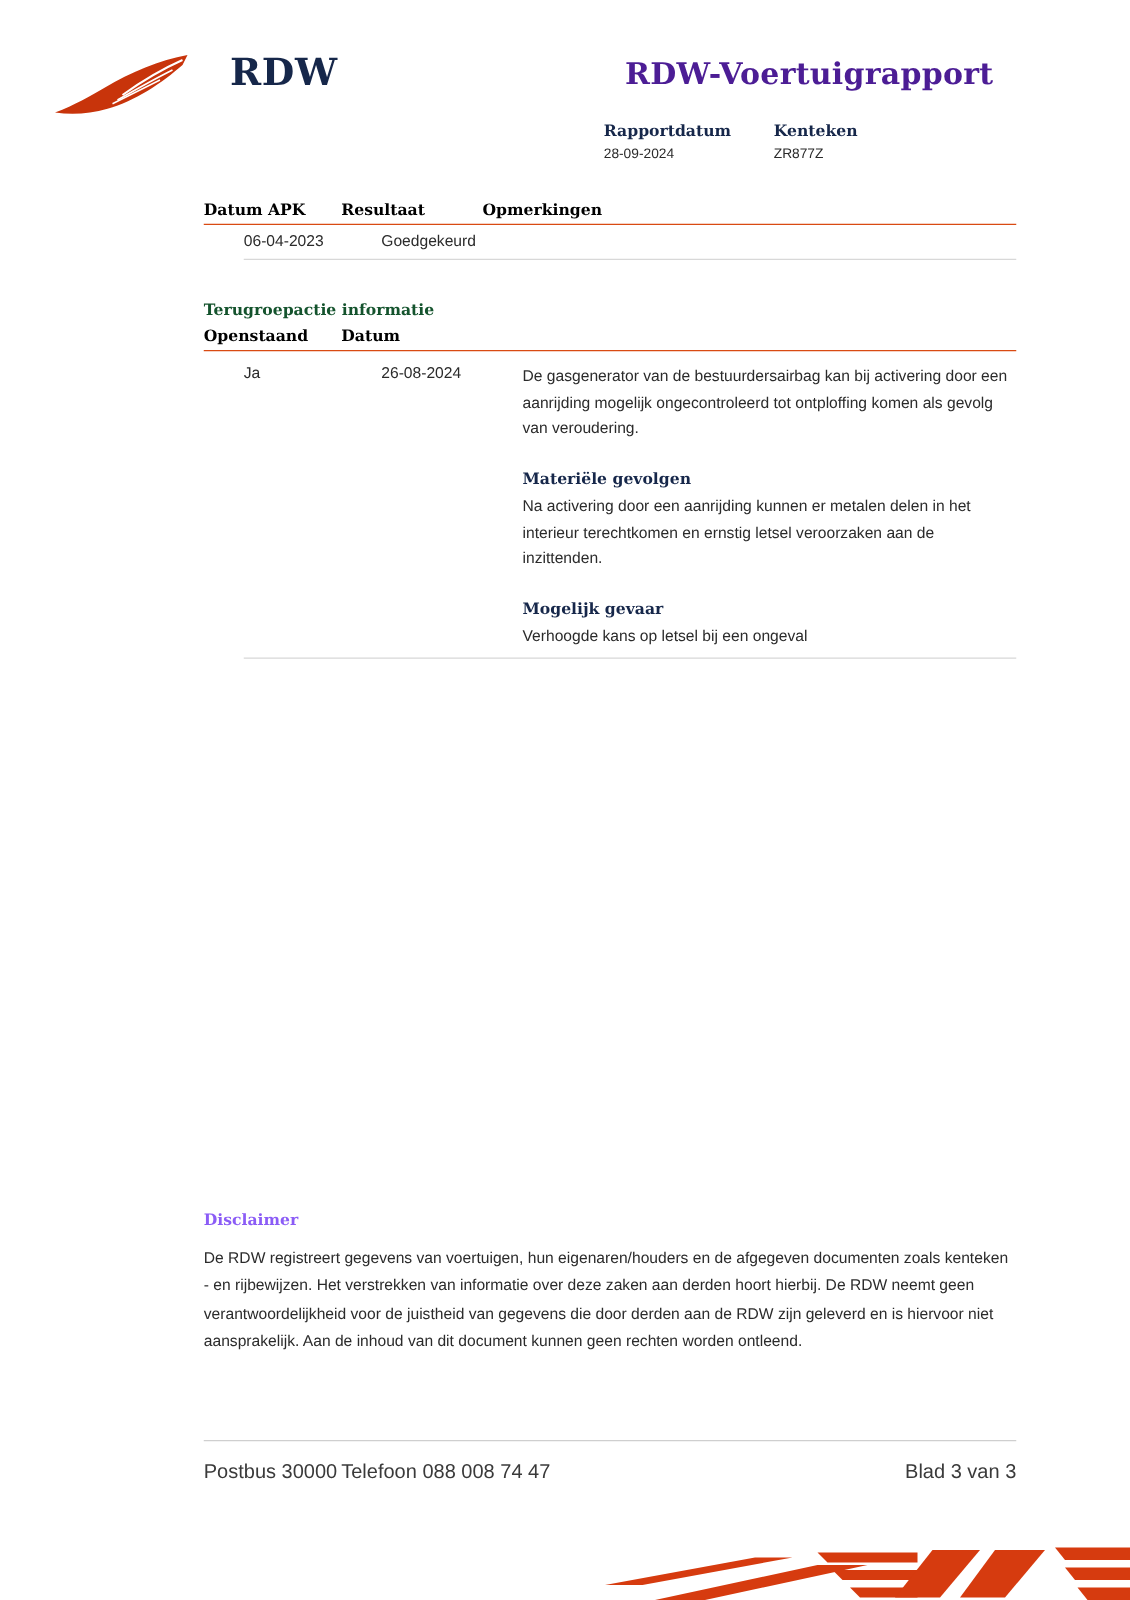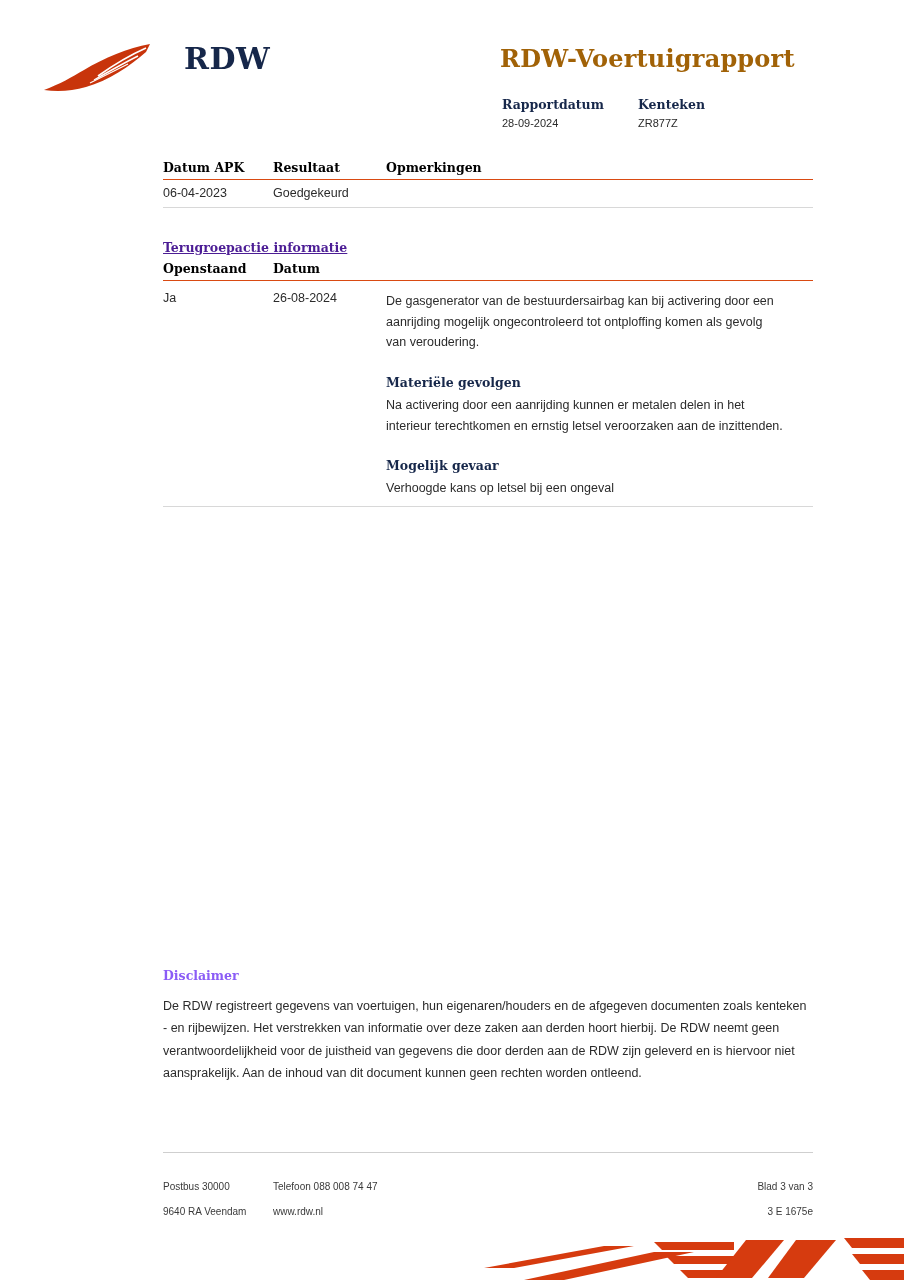--- a/index.html
+++ b/index.html
@@ -40,26 +40,26 @@
     color: #16274a;
     margin-left: 21px;
   }
   .report-title {
     position: absolute;
     left: 500px;
     top: 44px;
     font-family: "DejaVu Serif", serif;
     font-size: 24px;
     font-weight: bold;
-    color: #a16207;
+    color: #4c1d95;
     letter-spacing: 0.2px;
   }
   .meta-block {
     position: absolute;
-    left: 502px;
+    left: 483px;
     top: 97px;
     width: 340px;
   }
   .meta-row {
     display: flex;
   }
   .meta-col-a { width: 136px; }
   .meta-label {
     font-family: "DejaVu Serif", serif;
     font-weight: bold;
@@ -75,42 +75,42 @@
   
   .block {
     position: absolute;
     left: 163px;
     width: 650px;
   }
   .section-heading {
     font-family: "DejaVu Serif", serif;
     font-weight: bold;
     font-size: 12.5px;
-    color: #4c1d95;
+    color: #14532d;
     margin-bottom: 6px;
-    text-decoration: underline;
   }
   .thead {
     display: flex;
     font-family: "DejaVu Serif", serif;
     font-weight: bold;
     font-size: 12.5px;
     color: #000000;
     padding-bottom: 4px;
     border-bottom: 1.5px solid #d94a12;
   }
   .trow {
     display: flex;
     font-size: 12.5px;
     color: #2b2b2b;
     padding-top: 6px;
     padding-bottom: 7px;
   }
   .rule-light {
     border-bottom: 1px solid #d8d8d8;
+    margin-left: 32px;
   }
   .c1 { width: 110px; flex: none; }
   .c2 { width: 113px; flex: none; }
   .c3 { flex: 1 1 auto; }
 
   .defect-par {
     line-height: 1.65;
     max-width: 400px;
   }
   .sub-heading {
@@ -142,22 +142,22 @@
     line-height: 1.78;
   }
 
   
   .footer {
     position: absolute;
     left: 163px;
     top: 1152px;
     width: 650px;
     border-top: 1px solid #cfcfcf;
-    padding-top: 28px;
-    font-size: 10px;
+    padding-top: 16px;
+    font-size: 16px;
     color: #3a3a3a;
   }
   .footer-row {
     display: flex;
     margin-bottom: 14px;
   }
   .f1 { width: 110px; }
   .f2 { flex: 1 1 auto; }
   .f3 { text-align: right; width: 160px; }
 
@@ -240,25 +240,20 @@
   <div class="disclaimer">
     <div class="disclaimer-title">Disclaimer</div>
     <div class="disclaimer-body">De RDW registreert gegevens van voertuigen, hun eigenaren/houders en de afgegeven documenten zoals kenteken - en rijbewijzen. Het verstrekken van informatie over deze zaken aan derden hoort hierbij. De RDW neemt geen verantwoordelijkheid voor de juistheid van gegevens die door derden aan de RDW zijn geleverd en is hiervoor niet aansprakelijk. Aan de inhoud van dit document kunnen geen rechten worden ontleend.</div>
   </div>
 
   <div class="footer">
     <div class="footer-row">
       <div class="f1">Postbus 30000</div>
       <div class="f2">Telefoon 088 008 74 47</div>
       <div class="f3">Blad 3 van 3</div>
-    </div>
-    <div class="footer-row">
-      <div class="f1">9640 RA Veendam</div>
-      <div class="f2">www.rdw.nl</div>
-      <div class="f3">3 E 1675e</div>
     </div>
   </div>
 
   <div class="footer-graphic">
     <svg viewBox="0 0 420 58" width="420" height="58" aria-hidden="true">
       <g fill="#d63b0f">
         <path d="M0 46 L120 24 L150 24 L30 46 Z"></path>
         <path d="M40 58 L170 30 L210 30 L80 58 Z"></path>
         <path d="M170 20 L250 20 L250 28 L178 28 Z"></path>
         <path d="M182 34 L250 34 L250 42 L190 42 Z"></path>

